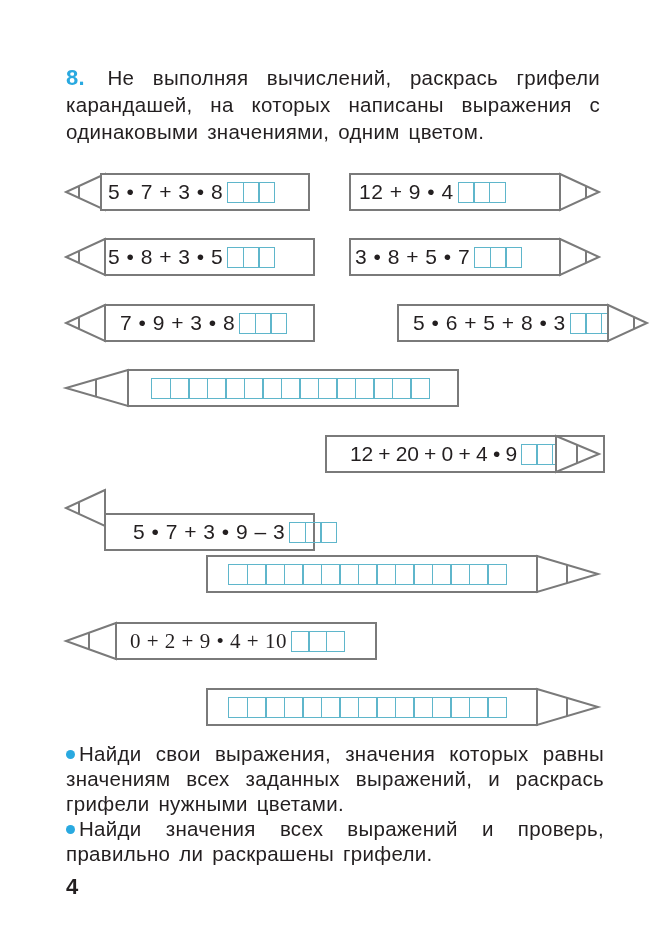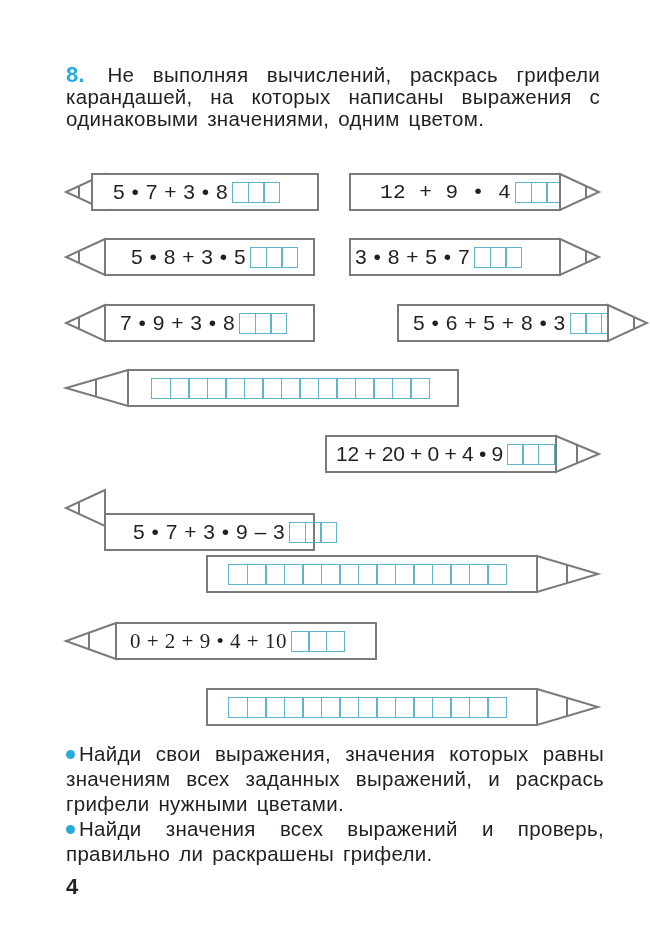--- a/index.html
+++ b/index.html
@@ -1,19 +1,19 @@
 <!DOCTYPE html>
 <html><head>
 <meta charset="utf-8">
 <style>
   html, body { margin: 0; padding: 0; background: #ffffff; }
   body { width: 650px; height: 937px; position: relative; overflow: hidden;
          font-family: "Liberation Sans", "DejaVu Sans", sans-serif; color: #231f20; }
   .task { position: absolute; left: 66px; top: 64px; width: 534px; font-size: 20.5px;
-          line-height: 22px; text-align: justify; letter-spacing: 0.3px; word-spacing: 3px; }
+          line-height: 27px; text-align: justify; letter-spacing: 0.3px; word-spacing: 3px; }
   .task .num { color: #29a9e0; font-weight: bold; font-size: 22px; margin-right: 4px; }
   .pencil { position: absolute; height: 38px; }
   .pencil svg.tip { position: absolute; top: 0; height: 38px; overflow: visible; }
   .body { position: absolute; top: 0; height: 38px; box-sizing: border-box;
           border: 2px solid #7a7a7a; background: #fff; display: flex; align-items: center; }
   .expr { font-size: 21px; white-space: pre; color: #231f20; letter-spacing: 0.5px; }
   .cells { display: flex; height: 21px; margin-left: 4px; }
   .cell { width: 17px; height: 21px; box-sizing: border-box; border: 1.5px solid #5fb6cb;
           margin-left: -1.5px; }
   .cell:first-child { margin-left: 0; }
@@ -30,51 +30,51 @@
 <div class="task">
   <span class="num">8.</span>
   <span>Не выполняя вычислений, раскрась грифели карандашей, на которых написаны выражения с одинаковыми значениями, одним цветом.</span>
 </div>
 
 <div class="pencil" style="left:65px; top:173px; width:250px;">
   <svg class="tip" style="left:0; width:40px;" viewBox="0 0 40 38">
     <polygon points="40,1 1,19 40,37" fill="#fff" stroke="#7a7a7a" stroke-width="2"></polygon>
     <line x1="14" y1="13" x2="14" y2="25" stroke="#7a7a7a" stroke-width="2"></line>
   </svg>
-  <div class="body" style="left:26px; width:228px; padding-left:20px;">
+  <div class="body" style="left:35px; width:210px; padding-left:6px;">
     <span class="expr">5 • 7 + 3 • 8</span>
     <div class="cells">
       <div class="cell"></div>
         <div class="cell"></div>
         <div class="cell"></div>
     </div>
   </div>
 </div>
 
 <div class="pencil" style="left:349px; top:173px; width:251px;">
-  <div class="body" style="left:0; width:212px; padding-left:29px;font-family:Liberation Mono, monospace;">
+  <div class="body" style="left:0; width:212px; padding-left:8px;">
     <span class="expr">12 + 9 • 4</span>
     <div class="cells">
       <div class="cell"></div>
         <div class="cell"></div>
         <div class="cell"></div>
     </div>
   </div>
   <svg class="tip" style="left:211px; width:40px;" viewBox="0 0 40 38">
     <polygon points="0,1 39,19 0,37" fill="#fff" stroke="#7a7a7a" stroke-width="2"></polygon>
     <line x1="26" y1="13" x2="26" y2="25" stroke="#7a7a7a" stroke-width="2"></line>
   </svg>
 </div>
 
 <div class="pencil" style="left:65px; top:238px; width:250px;">
   <svg class="tip" style="left:0; width:40px;" viewBox="0 0 40 38">
     <polygon points="40,1 1,19 40,37" fill="#fff" stroke="#7a7a7a" stroke-width="2"></polygon>
     <line x1="14" y1="13" x2="14" y2="25" stroke="#7a7a7a" stroke-width="2"></line>
   </svg>
-  <div class="body" style="left:39px; width:211px; padding-left:25px;">
+  <div class="body" style="left:39px; width:211px; padding-left:2px;">
     <span class="expr">5 • 8 + 3 • 5</span>
     <div class="cells">
       <div class="cell"></div>
         <div class="cell"></div>
         <div class="cell"></div>
     </div>
   </div>
 </div>
 
 <div class="pencil" style="left:349px; top:238px; width:251px;">
@@ -142,21 +142,21 @@
         <div class="cell" style="width:20px"></div>
         <div class="cell" style="width:20px"></div>
         <div class="cell" style="width:20px"></div>
         <div class="cell" style="width:20px"></div>
         <div class="cell" style="width:20px"></div>
     </div>
   </div>
 </div>
 
 <div class="pencil" style="left:325px; top:435px; width:275px;">
-  <div class="body" style="left:0; width:232px; padding-left:9px;">
+  <div class="body" style="left:0; width:280px; padding-left:23px;">
     <span class="expr" style="letter-spacing:-0.3px;">12 + 20 + 0 + 4 • 9</span>
     <div class="cells">
       <div class="cell"></div>
         <div class="cell"></div>
         <div class="cell"></div>
     </div>
   </div>
   <svg class="tip" style="left:231px; width:44px;" viewBox="0 0 44 38">
     <polygon points="0,1 43,19 0,37" fill="#fff" stroke="#7a7a7a" stroke-width="2"></polygon>
     <line x1="21" y1="10" x2="21" y2="28" stroke="#7a7a7a" stroke-width="2"></line>

